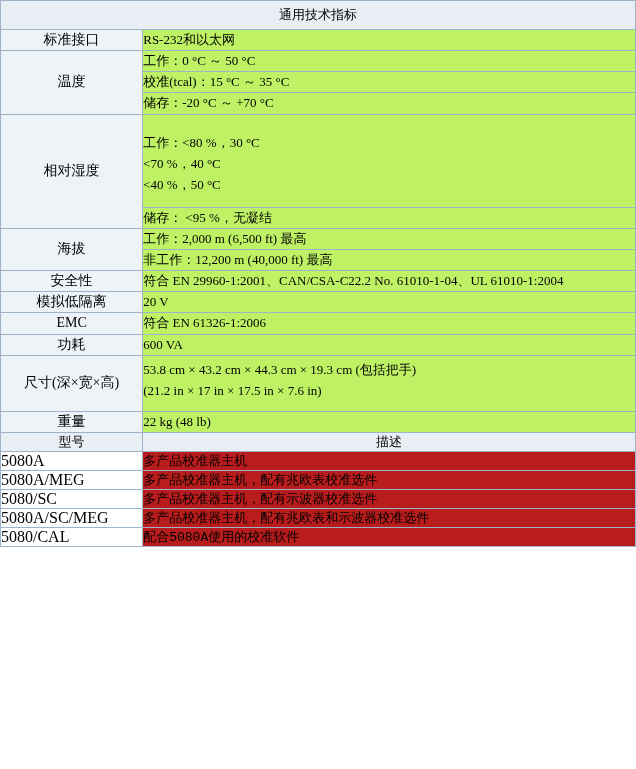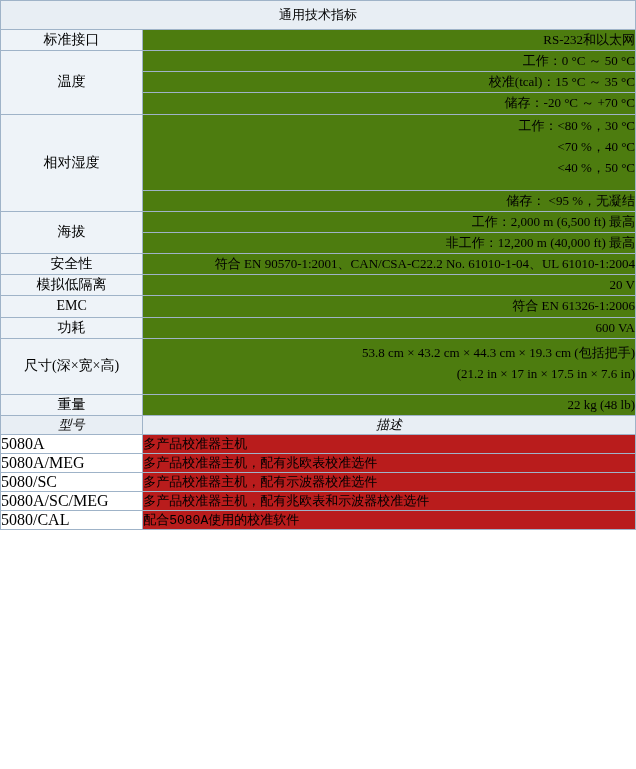--- a/index.html
+++ b/index.html
@@ -32,35 +32,34 @@
     height: 28px;
     padding: 4px 0;
   }
   .label-cell {
     background: #eef3f8;
     text-align: center;
     font-size: 14px;
     padding: 8px 4px;
   }
   .value-cell {
-    background: #4d7c0f;
-    text-align: right;
+    background: #bef264;
+    text-align: left;
     font-size: 13px;
     padding: 7px 6px;
     line-height: 1.55;
   }
   .multi-line {
     line-height: 1.62;
   }
   .model-hdr-cell {
     background: #e8eef4;
     text-align: center;
     font-size: 13px;
     padding: 8px 4px;
-    font-style: italic;
   }
   .model-name {
     background: #ffffff;
     font-size: 16px;
     padding: 8px 4px;
   }
   .model-desc {
     background: #b91c1c;
     text-align: left;
     font-size: 13px;
@@ -94,39 +93,39 @@
     </tr>
     <tr>
       <td class="value-cell">校准(tcal)：15 °C ～   35 °C</td>
     </tr>
     <tr>
       <td class="value-cell">储存：-20 °C ～   +70 °C</td>
     </tr>
 
     <tr>
       <td class="label-cell" rowspan="2">相对湿度</td>
-      <td class="value-cell multi-line" style="white-space: pre-line; padding-top:0; padding-bottom:12px;">工作：&lt;80 %，30 °C
+      <td class="value-cell multi-line" style="white-space: pre-line; padding-top:17px; padding-bottom:12px;">工作：&lt;80 %，30 °C
 &lt;70 %，40 °C
 &lt;40 %，50 °C</td>
     </tr>
     <tr>
       <td class="value-cell">储存： &lt;95 %，无凝结</td>
     </tr>
 
     <tr>
       <td class="label-cell" rowspan="2">海拔</td>
       <td class="value-cell">工作：2,000 m (6,500 ft) 最高</td>
     </tr>
     <tr>
       <td class="value-cell">非工作：12,200 m (40,000 ft) 最高</td>
     </tr>
 
     <tr>
       <td class="label-cell">安全性</td>
-      <td class="value-cell">符合 EN 90570-1:2001、CAN/CSA-C22.2 No. 61010-1-04、UL 61010-1:2004</td>
+      <td class="value-cell">符合 EN 29960-1:2001、CAN/CSA-C22.2 No. 61010-1-04、UL 61010-1:2004</td>
     </tr>
 
     <tr>
       <td class="label-cell">模拟低隔离</td>
       <td class="value-cell">20 V</td>
     </tr>
 
     <tr>
       <td class="label-cell">EMC</td>
       <td class="value-cell">符合 EN 61326-1:2006</td>

